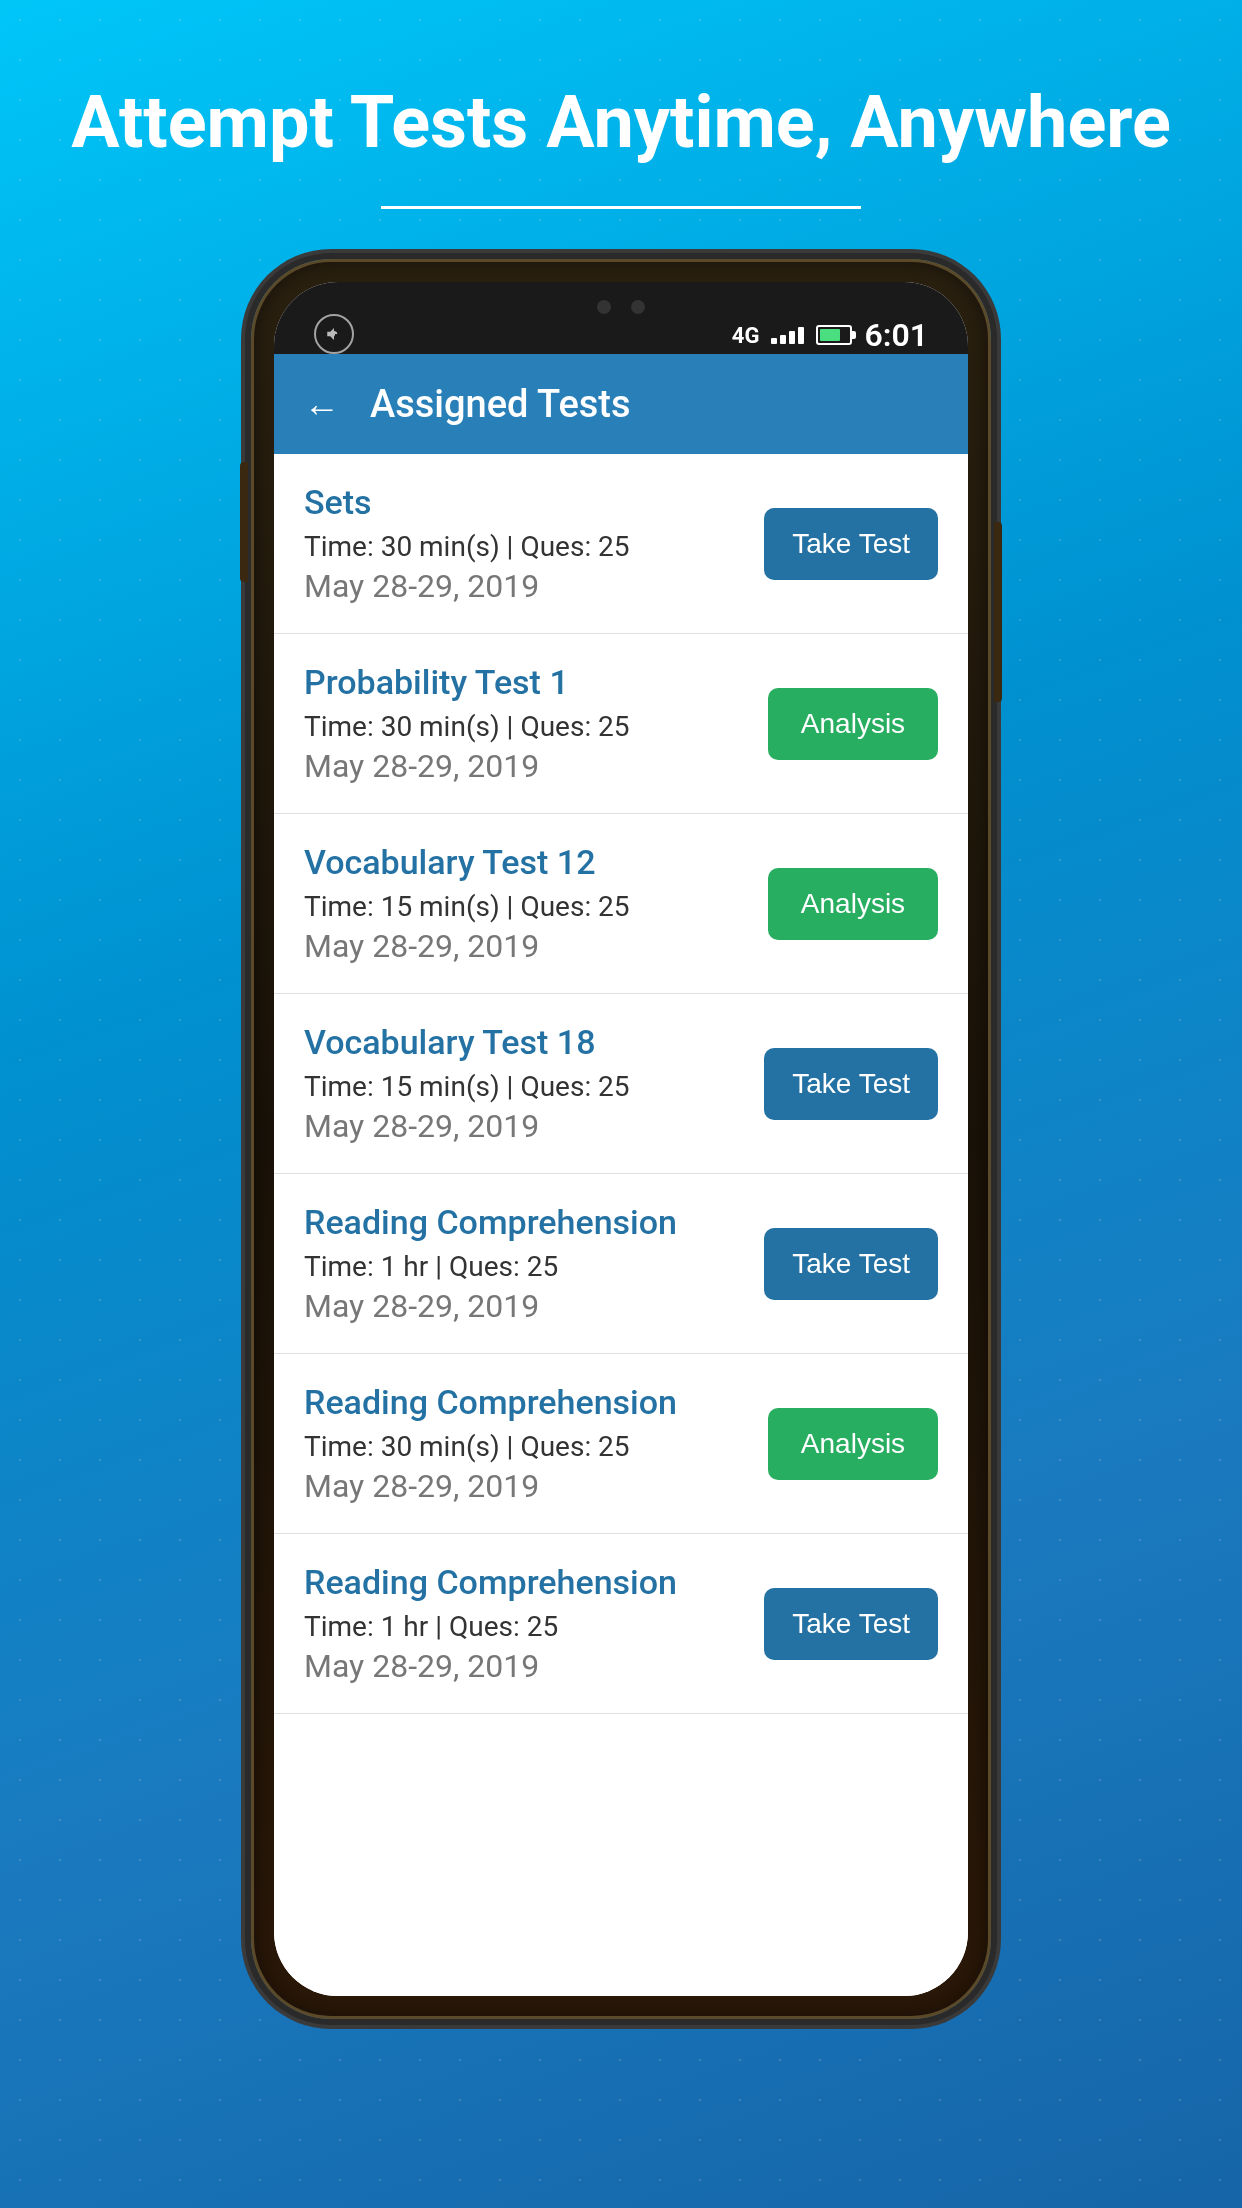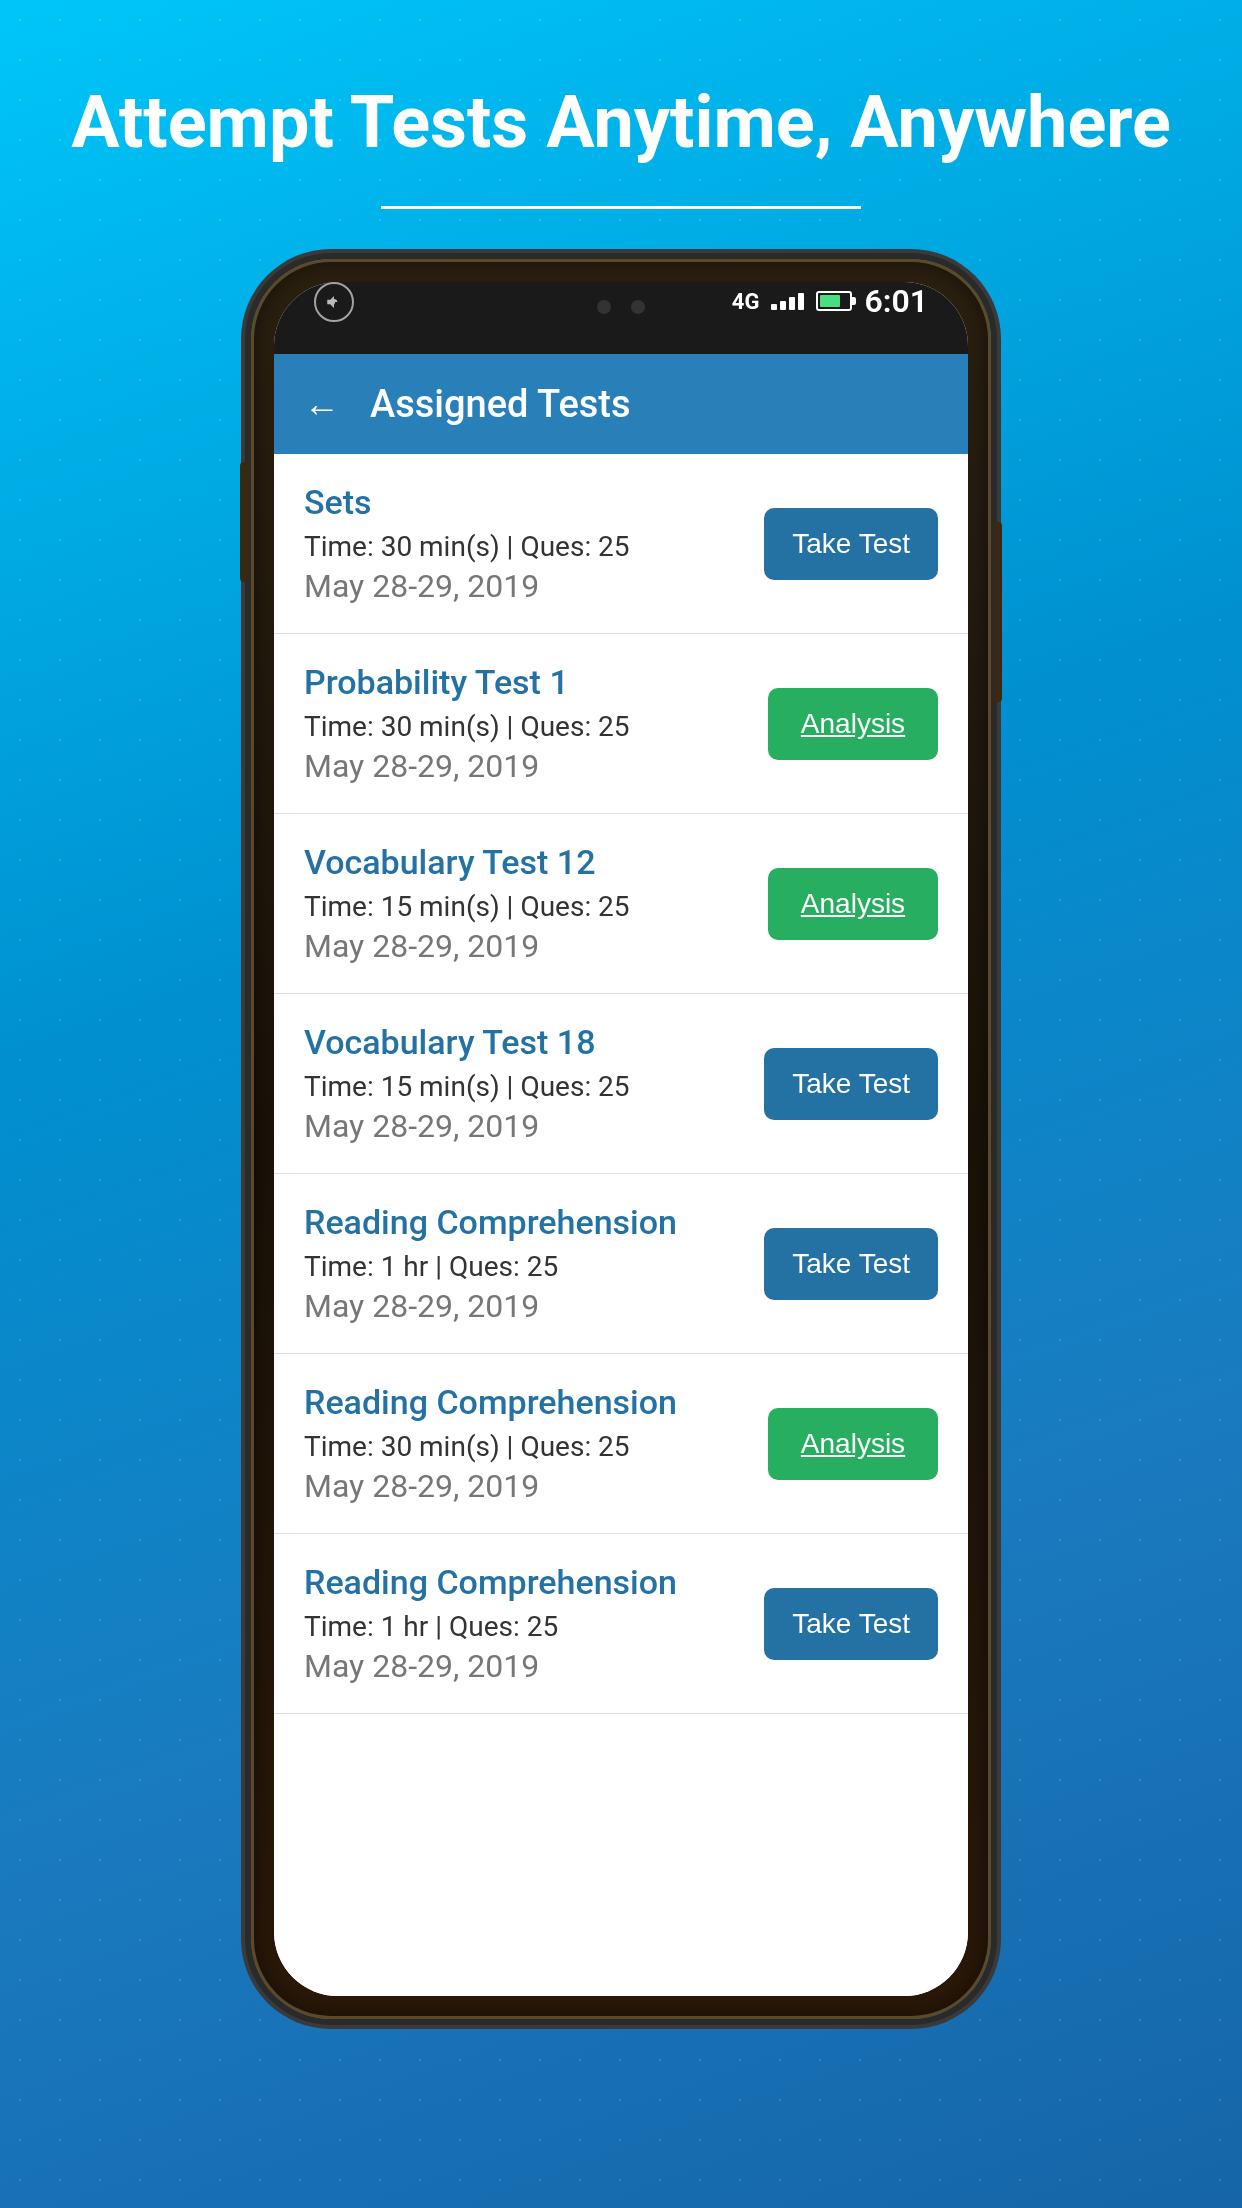--- a/index.html
+++ b/index.html
@@ -92,21 +92,21 @@
       border-radius: 64px;
       background: #f5f5f5;
       overflow: hidden;
     }
 
     
     .status-bar {
       height: 72px;
       background: #1a1a1a;
       display: flex;
-      align-items: flex-start;
+      align-items: flex-end;
       justify-content: space-between;
       padding: 0 40px;
       position: relative;
     }
 
     .status-left {
       display: flex;
       align-items: center;
       gap: 8px;
     }
@@ -286,21 +286,20 @@
       color: white;
       border: none;
       border-radius: 10px;
       padding: 20px 28px;
       font-size: 28px;
       font-weight: 500;
       cursor: pointer;
       white-space: nowrap;
       min-width: 170px;
       text-align: center;
-      text-decoration: underline;
     }
 
     .screen-content {
       display: flex;
       flex-direction: column;
       height: calc(100% - 72px);
     }
   </style>
 </head>
 <body>

